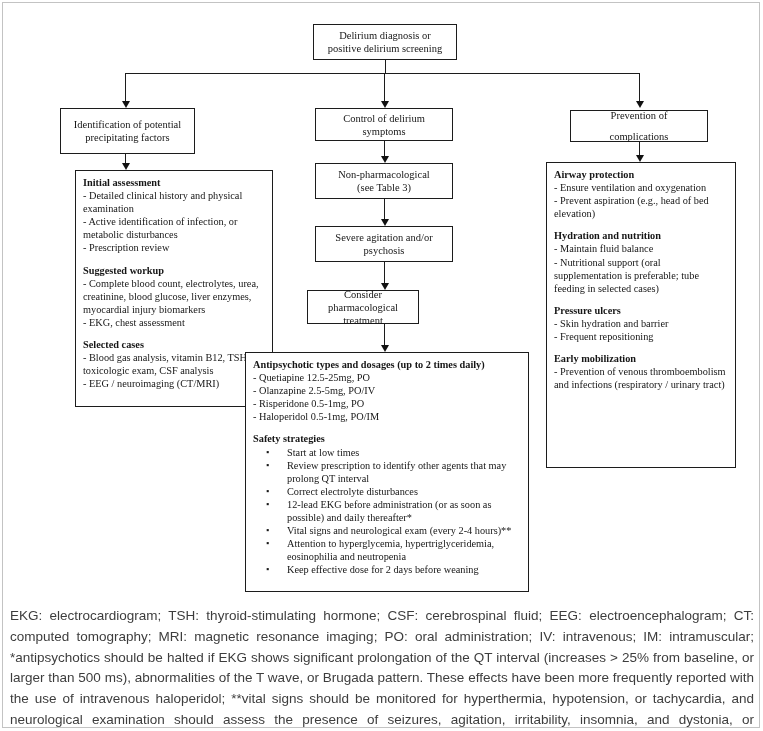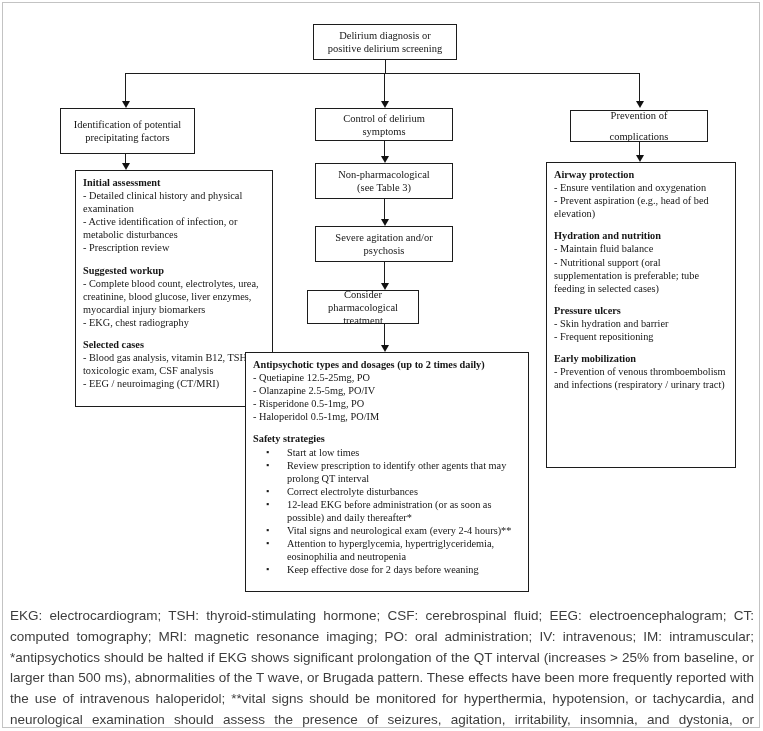--- a/index.html
+++ b/index.html
@@ -106,21 +106,21 @@
   <div class="panel" style="left:32px;top:170px;width:198px;height:237px;margin-left:43px;">
     <div class="sec">
       <div class="sec-h">Initial assessment</div>
       <div>- Detailed clinical history and physical examination</div>
       <div>- Active identification of infection, or metabolic disturbances</div>
       <div>- Prescription review</div>
     </div>
     <div class="sec">
       <div class="sec-h">Suggested workup</div>
       <div>- Complete blood count, electrolytes, urea, creatinine, blood glucose, liver enzymes, myocardial injury biomarkers</div>
-      <div>- EKG, chest radiography</div>
+      <div>- EKG, chest assessment</div>
     </div>
     <div class="sec">
       <div class="sec-h">Selected cases</div>
       <div>- Blood gas analysis, vitamin B12, TSH, toxicologic exam, CSF analysis</div>
       <div>- EEG / neuroimaging (CT/MRI)</div>
     </div>
   </div>
 
   <div class="panel" style="left:245px;top:352px;width:284px;height:240px;">
     <div class="sec">

